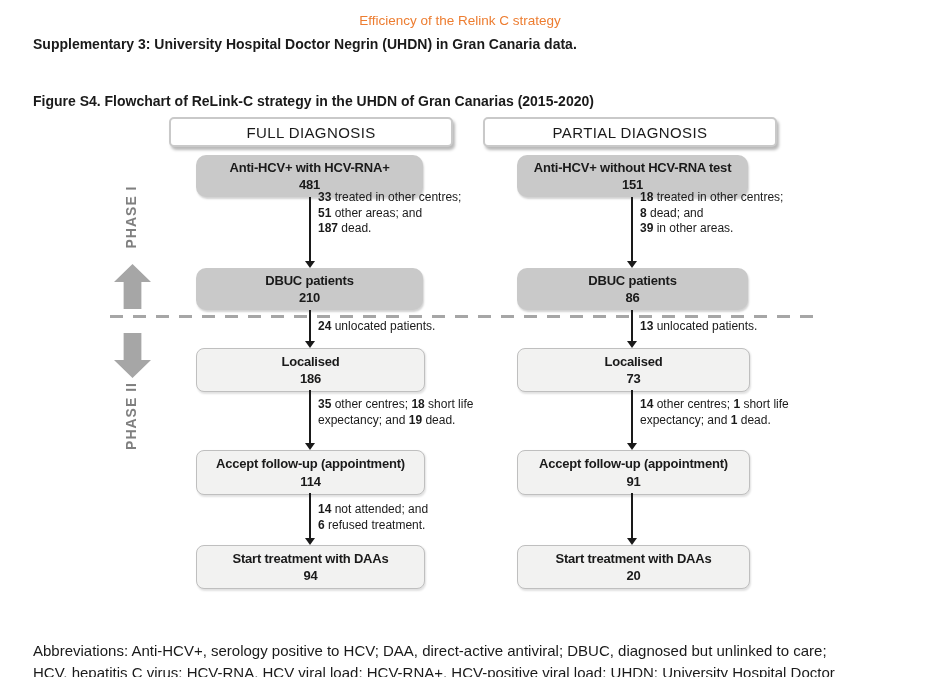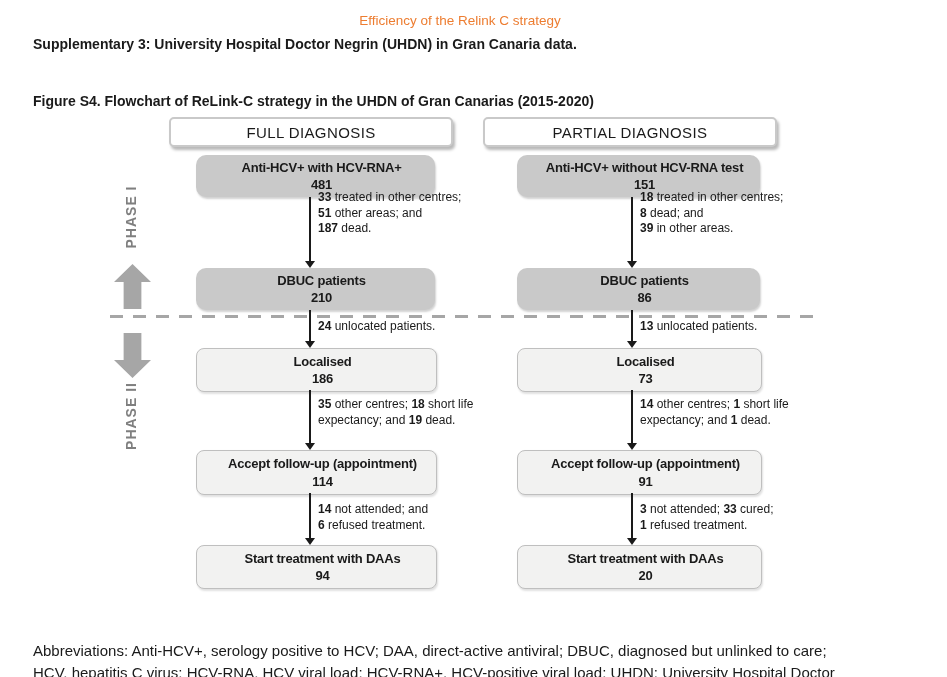--- a/index.html
+++ b/index.html
@@ -25,21 +25,20 @@
     font-size:15px; letter-spacing:0.4px;
   }
   .header-full    { left:169px; top:117px; width:280px; }
   .header-partial { left:483px; top:117px; width:290px; }
 
   .node {
     position:absolute; display:flex; flex-direction:column;
     align-items:center; justify-content:center;
     font-weight:bold; font-size:13px; line-height:17.5px; text-align:center;
     letter-spacing:-0.2px;
-    padding-left:12px;
   }
   .node-dark {
     background:var(--node-dark-fill,#C9C9C9); border-radius:10px;
     box-shadow:1px 2px 2px rgba(0,0,0,0.18);
   }
   .node-light {
     background:var(--node-light-fill,#F2F2F1);
     border:1px solid var(--node-border,#BFBFBF); border-radius:8px;
     box-shadow:1px 1.5px 2px rgba(0,0,0,0.12);
   }
@@ -188,24 +187,20 @@
       <div><b>8</b><span> dead; and</span></div>
       <div><b>39</b><span> in other areas.</span></div>
     </div>
   <div class="annotation ax-partial a2">
       <div><b>13</b><span> unlocated patients.</span></div>
     </div>
   <div class="annotation ax-partial a3">
       <div><b>14</b><span> other centres; </span><b>1</b><span> short life</span></div>
       <div><span>expectancy; and </span><b>1</b><span> dead.</span></div>
     </div>
-  <div class="annotation ax-partial a4">
-      <div><b>3</b><span> not attended; </span><b>33</b><span> cured;</span></div>
-      <div><b>1</b><span> refused treatment.</span></div>
-    </div>
 
   <div class="footer-text">
     <div>Abbreviations: Anti-HCV+, serology positive to HCV; DAA, direct-active antiviral; DBUC, diagnosed but unlinked to care;</div>
     <div>HCV, hepatitis C virus; HCV-RNA, HCV viral load; HCV-RNA+, HCV-positive viral load; UHDN: University Hospital Doctor</div>
     <div>Negrin (Gran Canaria).</div>
   </div>
 
 </div>
 
 </body></html>

